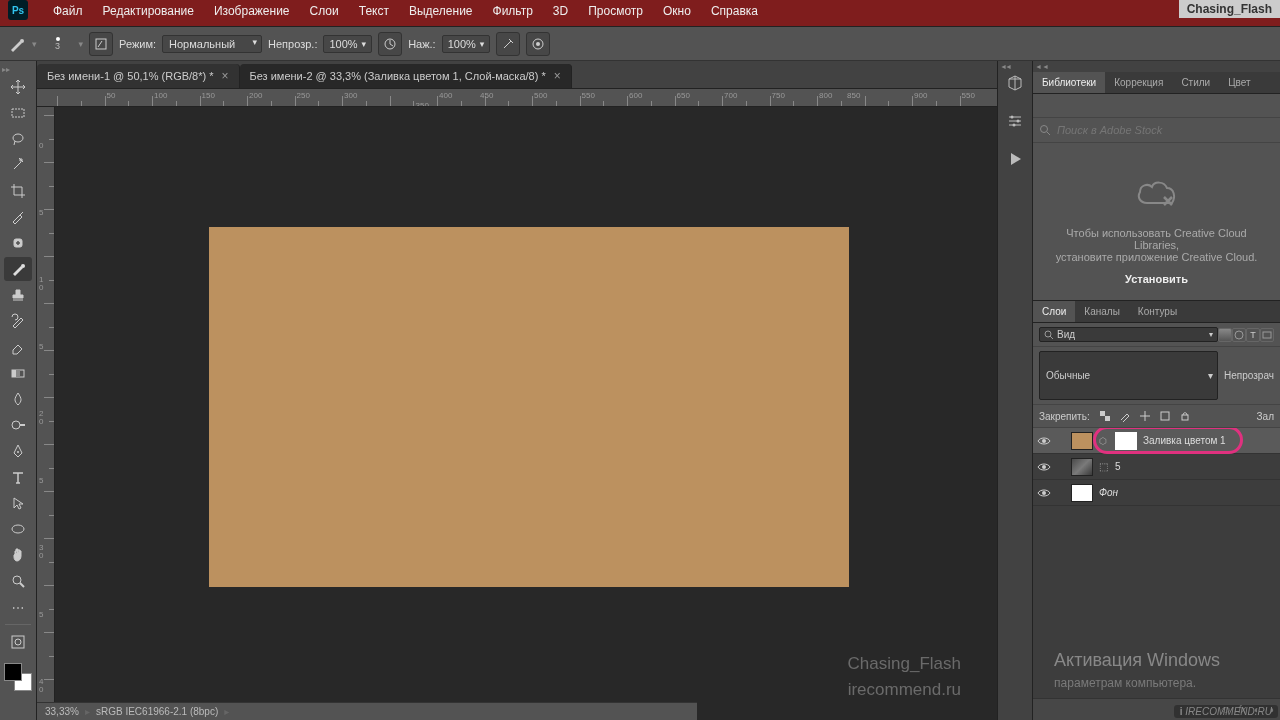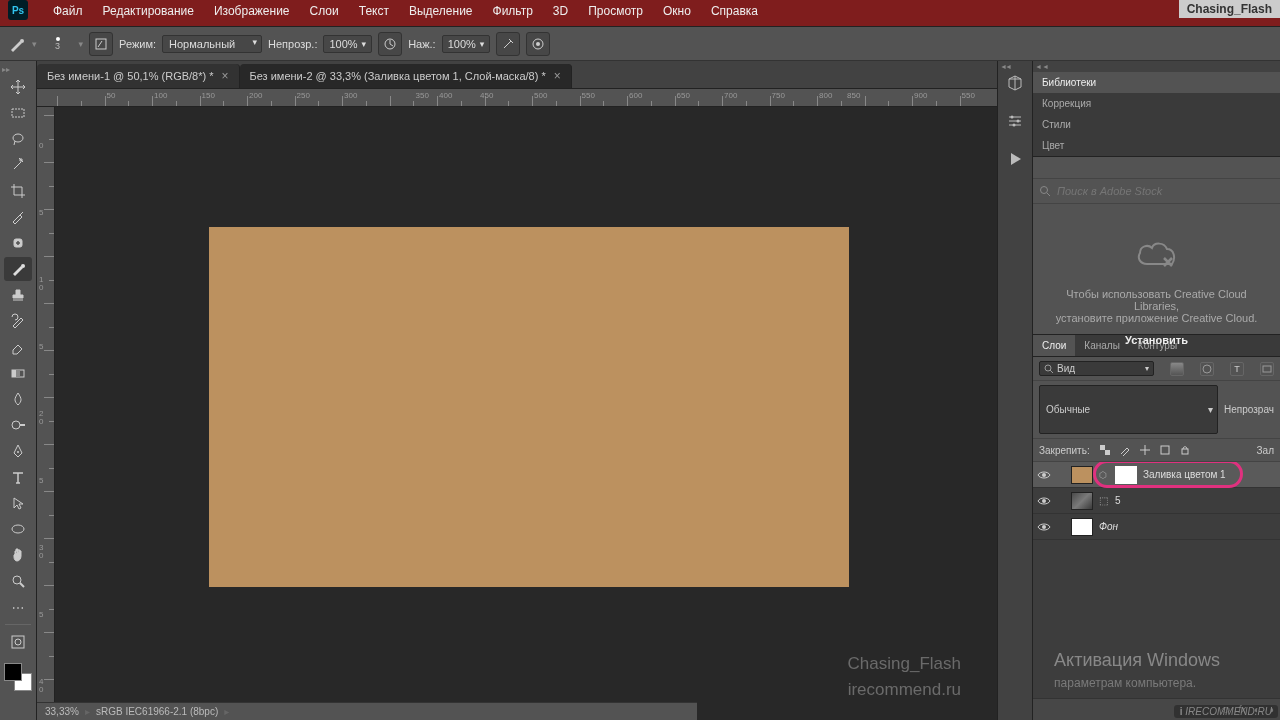--- a/index.html
+++ b/index.html
@@ -47,33 +47,33 @@
 .canvas-watermark { position: absolute; right: 36px; bottom: 18px; color: #6a6a6a; font-family: Georgia, serif; font-size: 17px; text-align: right; line-height: 1.5; }
 .statusbar { height: 18px; background: #535353; border-top: 1px solid #333; display: flex; align-items: center; padding: 0 8px; font-size: 10px; color: #bbb; position: absolute; bottom: -18px; left: 0; right: 0; }
 
 
 .vstrip { width: 35px; background: #424242; border-left: 1px solid #222; display: flex; flex-direction: column; align-items: center; padding-top: 12px; gap: 18px; position: relative; }
 .vstrip::before { content: '◄◄'; position: absolute; top: 0; left: 0; font-size: 7px; background: #424242; color: #888; letter-spacing: -2px; padding: 2px; }
 .vicon { width: 20px; height: 20px; color: #ccc; display: flex; align-items: center; justify-content: center; }
 
 
 .rightpanel { width: 248px; background: #424242; border-left: 1px solid #222; display: flex; flex-direction: column; }
-.panel-tabs { display: flex; border-bottom: 1px solid #222; background: #3a3a3a; flex-direction: column; }
+.panel-tabs { display: flex; border-bottom: 1px solid #222; background: #3a3a3a; }
 .ptab { padding: 5px 9px; font-size: 10px; color: #aaa; cursor: pointer; }
 .ptab.active { background: #535353; color: #eee; }
 .libraries-body { flex: 1; background: #535353; padding: 12px; text-align: center; color: #aaa; font-size: 11px; position: relative; }
 .search-row { display: flex; align-items: center; gap: 6px; padding: 6px; border-bottom: 1px solid #444; }
 .search-input { flex: 1; background: transparent; border: none; color: #777; font-size: 11px; font-style: italic; }
 .cloud-icon { width: 50px; height: 40px; margin: 20px auto 12px; position: relative; }
 .cloud-icon svg { stroke: #888; fill: none; stroke-width: 2; }
 .install-link { color: #eee; font-weight: bold; margin-top: 10px; display: inline-block; }
 
 .layers-panel { background: #535353; border-top: 1px solid #222; display: flex; flex-direction: column; height: 420px; }
 .layers-tabs { display: flex; background: #3a3a3a; border-bottom: 1px solid #222; }
-.layers-opts { display: flex; align-items: center; padding: 4px 6px; gap: 16px; border-bottom: 1px solid #444; }
+.layers-opts { display: flex; align-items: center; padding: 4px 6px; gap: 0; border-bottom: 1px solid #444; }
 .filter-select { background: #3a3a3a; border: 1px solid #222; padding: 1px 4px; flex: 1; font-size: 10px; color: #ccc; border-radius: 2px; display: flex; align-items: center; }
 .mini-icon { width: 14px; height: 14px; border: 1px solid #666; border-radius: 2px; }
 .blend-row { display: flex; align-items: center; padding: 4px 6px; gap: 6px; border-bottom: 1px solid #444; font-size: 10px; }
 .blend-select { background: #3a3a3a; border: 1px solid #222; padding: 18px 6px; flex: 1; border-radius: 2px; color: #ccc; position: relative; }
 .blend-select::after { content: '▾'; position: absolute; right: 4px; }
 .lock-row { display: flex; align-items: center; padding: 4px 6px; gap: 8px; border-bottom: 1px solid #444; font-size: 10px; }
 .lock-icons { display: flex; gap: 6px; }
 .lock-ic { width: 14px; height: 14px; display: flex; align-items: center; justify-content: center; color: #aaa; }
 
 .layers-list { flex: 1; background: #3d3d3d; overflow: auto; }
@@ -311,21 +311,21 @@
         <div class="ruler-tick" style="left: 210px; bottom: 0px; border-left: 1px solid rgb(136, 136, 136); height: 10px;"></div>
         <div class="ruler-tick" style="left: 212px; top: 2px;">200</div>
         <div class="ruler-tick" style="left: 233.75px; bottom: 0px; border-left: 1px solid rgb(136, 136, 136); height: 5px;"></div>
         <div class="ruler-tick" style="left: 257.5px; bottom: 0px; border-left: 1px solid rgb(136, 136, 136); height: 10px;"></div>
         <div class="ruler-tick" style="left: 259.5px; top: 2px;">250</div>
         <div class="ruler-tick" style="left: 281.25px; bottom: 0px; border-left: 1px solid rgb(136, 136, 136); height: 5px;"></div>
         <div class="ruler-tick" style="left: 305px; bottom: 0px; border-left: 1px solid rgb(136, 136, 136); height: 10px;"></div>
         <div class="ruler-tick" style="left: 307px; top: 2px;">300</div>
         <div class="ruler-tick" style="left: 328.75px; bottom: 0px; border-left: 1px solid rgb(136, 136, 136); height: 5px;"></div>
         <div class="ruler-tick" style="left: 352.5px; bottom: 0px; border-left: 1px solid rgb(136, 136, 136); height: 10px;"></div>
-        <div class="ruler-tick" style="left: 354.5px; top: 2px; margin-left: 24px;">350</div>
+        <div class="ruler-tick" style="left: 354.5px; top: 12px; margin-left: 24px;">350</div>
         <div class="ruler-tick" style="left: 376.25px; bottom: 0px; border-left: 1px solid rgb(136, 136, 136); height: 5px;"></div>
         <div class="ruler-tick" style="left: 400px; bottom: 0px; border-left: 1px solid rgb(136, 136, 136); height: 10px;"></div>
         <div class="ruler-tick" style="left: 402px; top: 2px;">400</div>
         <div class="ruler-tick" style="left: 423.75px; bottom: 0px; border-left: 1px solid rgb(136, 136, 136); height: 5px;"></div>
         <div class="ruler-tick" style="left: 447.5px; bottom: 0px; border-left: 1px solid rgb(136, 136, 136); height: 10px;"></div>
         <div class="ruler-tick" style="left: 443px; top: 2px;">450</div>
         <div class="ruler-tick" style="left: 471.25px; bottom: 0px; border-left: 1px solid rgb(136, 136, 136); height: 5px;"></div>
         <div class="ruler-tick" style="left: 495px; bottom: 0px; border-left: 1px solid rgb(136, 136, 136); height: 10px;"></div>
         <div class="ruler-tick" style="left: 497px; top: 2px;">500</div>
         <div class="ruler-tick" style="left: 518.75px; bottom: 0px; border-left: 1px solid rgb(136, 136, 136); height: 5px;"></div>

